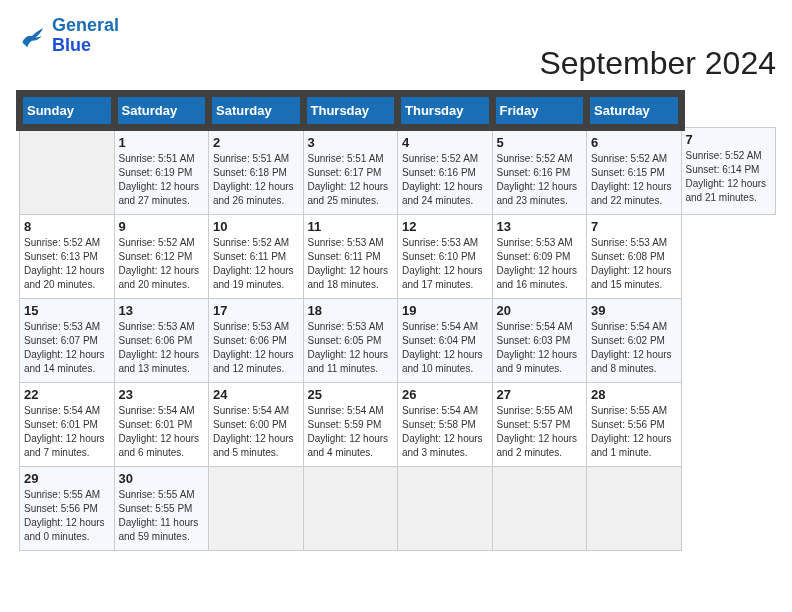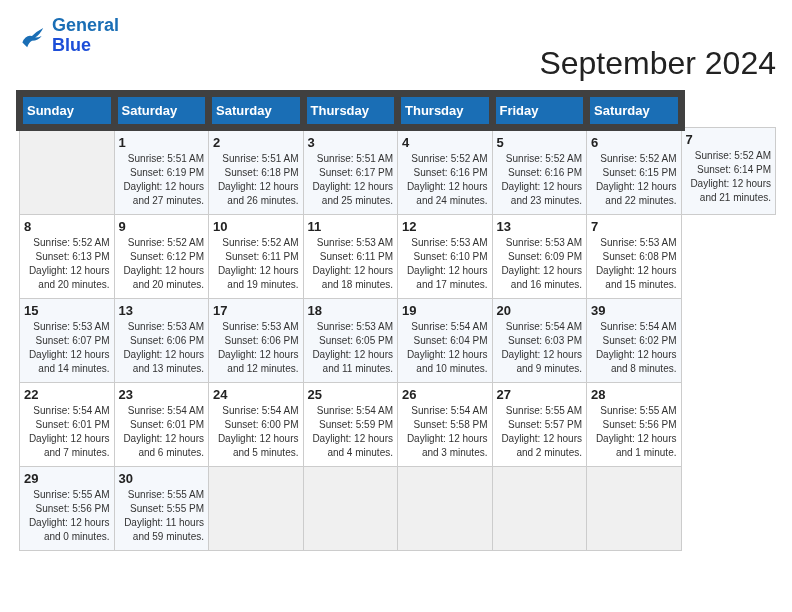--- a/index.html
+++ b/index.html
@@ -79,21 +79,20 @@
       color: #222;
       display: block;
       margin-bottom: 2px;
     }
     .cell-empty {
       background: #f0f0f0 !important;
     }
     .day-info {
       line-height: 1.4;
       font-size: 10px;
-      text-align: right;
     }
   </style>
 </head>
 <body>
 
 <div class="header-area">
   <div class="logo">
     <svg class="logo-bird" viewBox="0 0 40 40" xmlns="http://www.w3.org/2000/svg">
       <path d="M8,28 Q12,18 20,20 Q26,14 34,10 Q30,18 24,22 Q28,22 32,20 Q28,26 20,26 Q16,28 14,34 Z" fill="#1a6eb5"></path>
     </svg>

